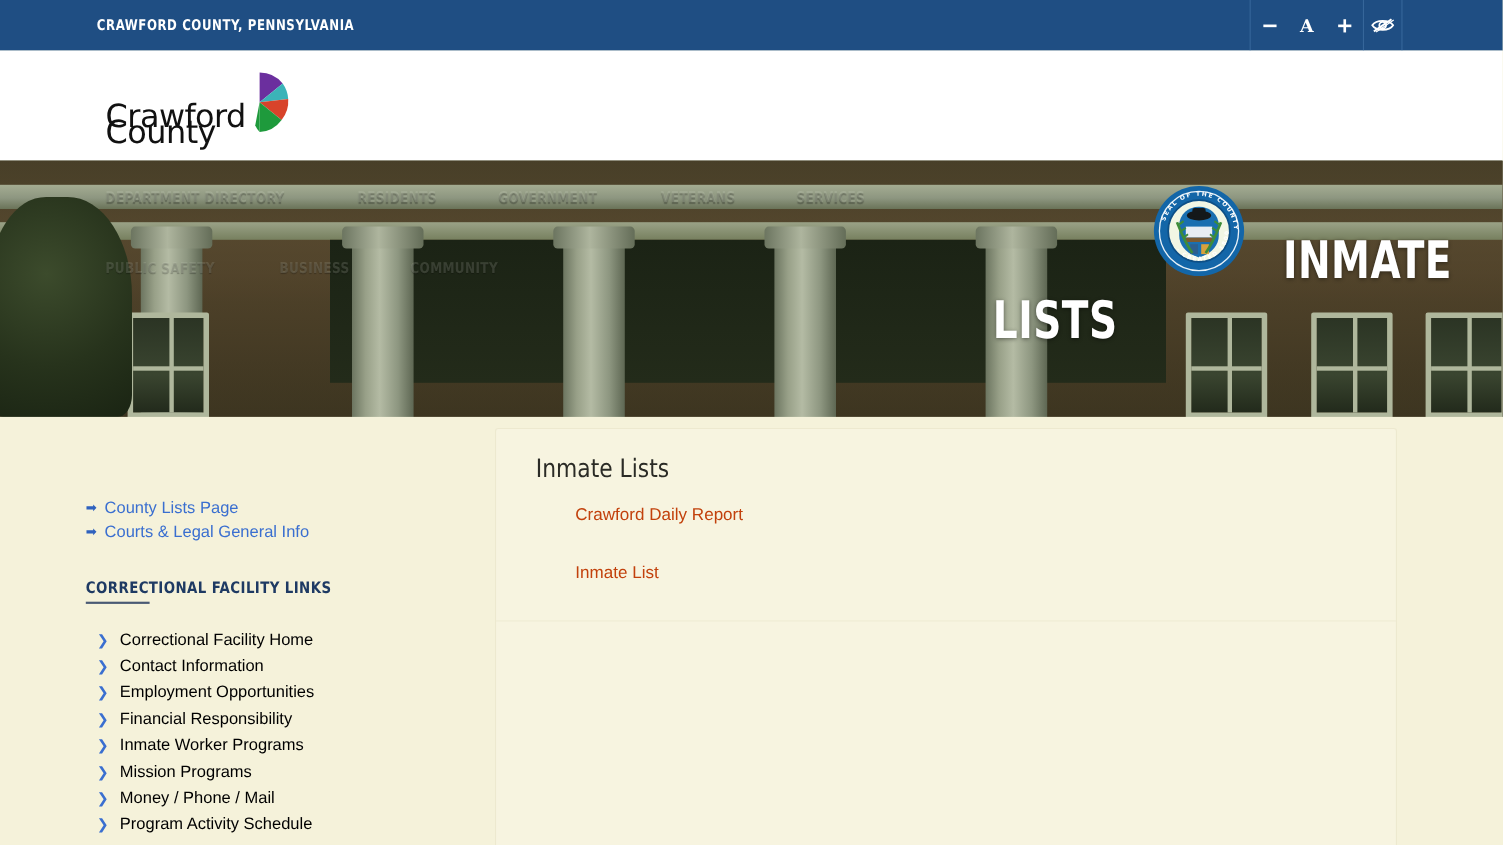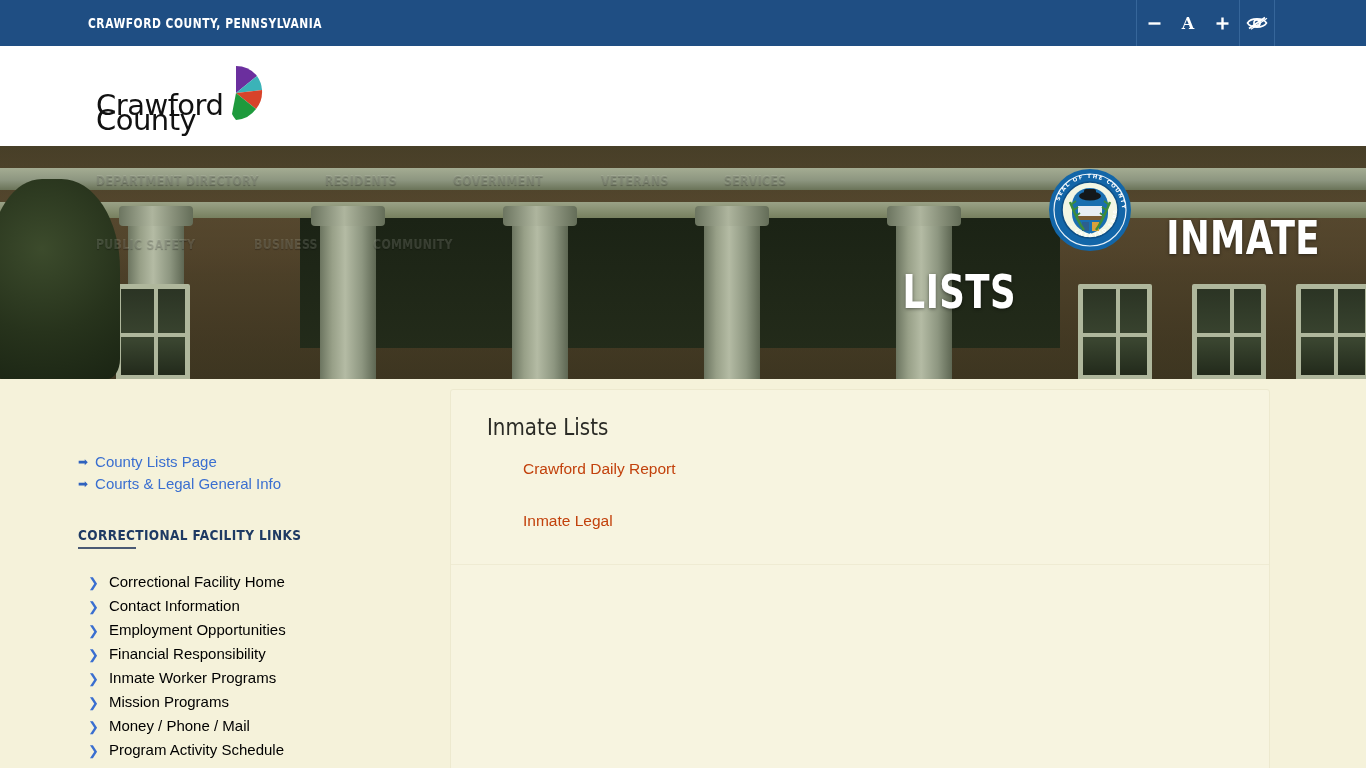--- a/index.html
+++ b/index.html
@@ -502,17 +502,17 @@
       <li>
         <span class="chev">❯</span>
         <span class="lbl">Program Activity Schedule</span>
       </li>
     </ul>
   </aside>
 
   <section id="content-card">
     <h1 id="content-title">Inmate Lists</h1>
     <a class="content-link" id="content-link-0">Crawford Daily Report</a>
-    <a class="content-link" id="content-link-1">Inmate Legal</a>
+    <a class="content-link" id="content-link-1">Inmate List</a>
     <div id="card-bottom-rule"></div>
   </section>
 
 </div>
 
 </body></html>

